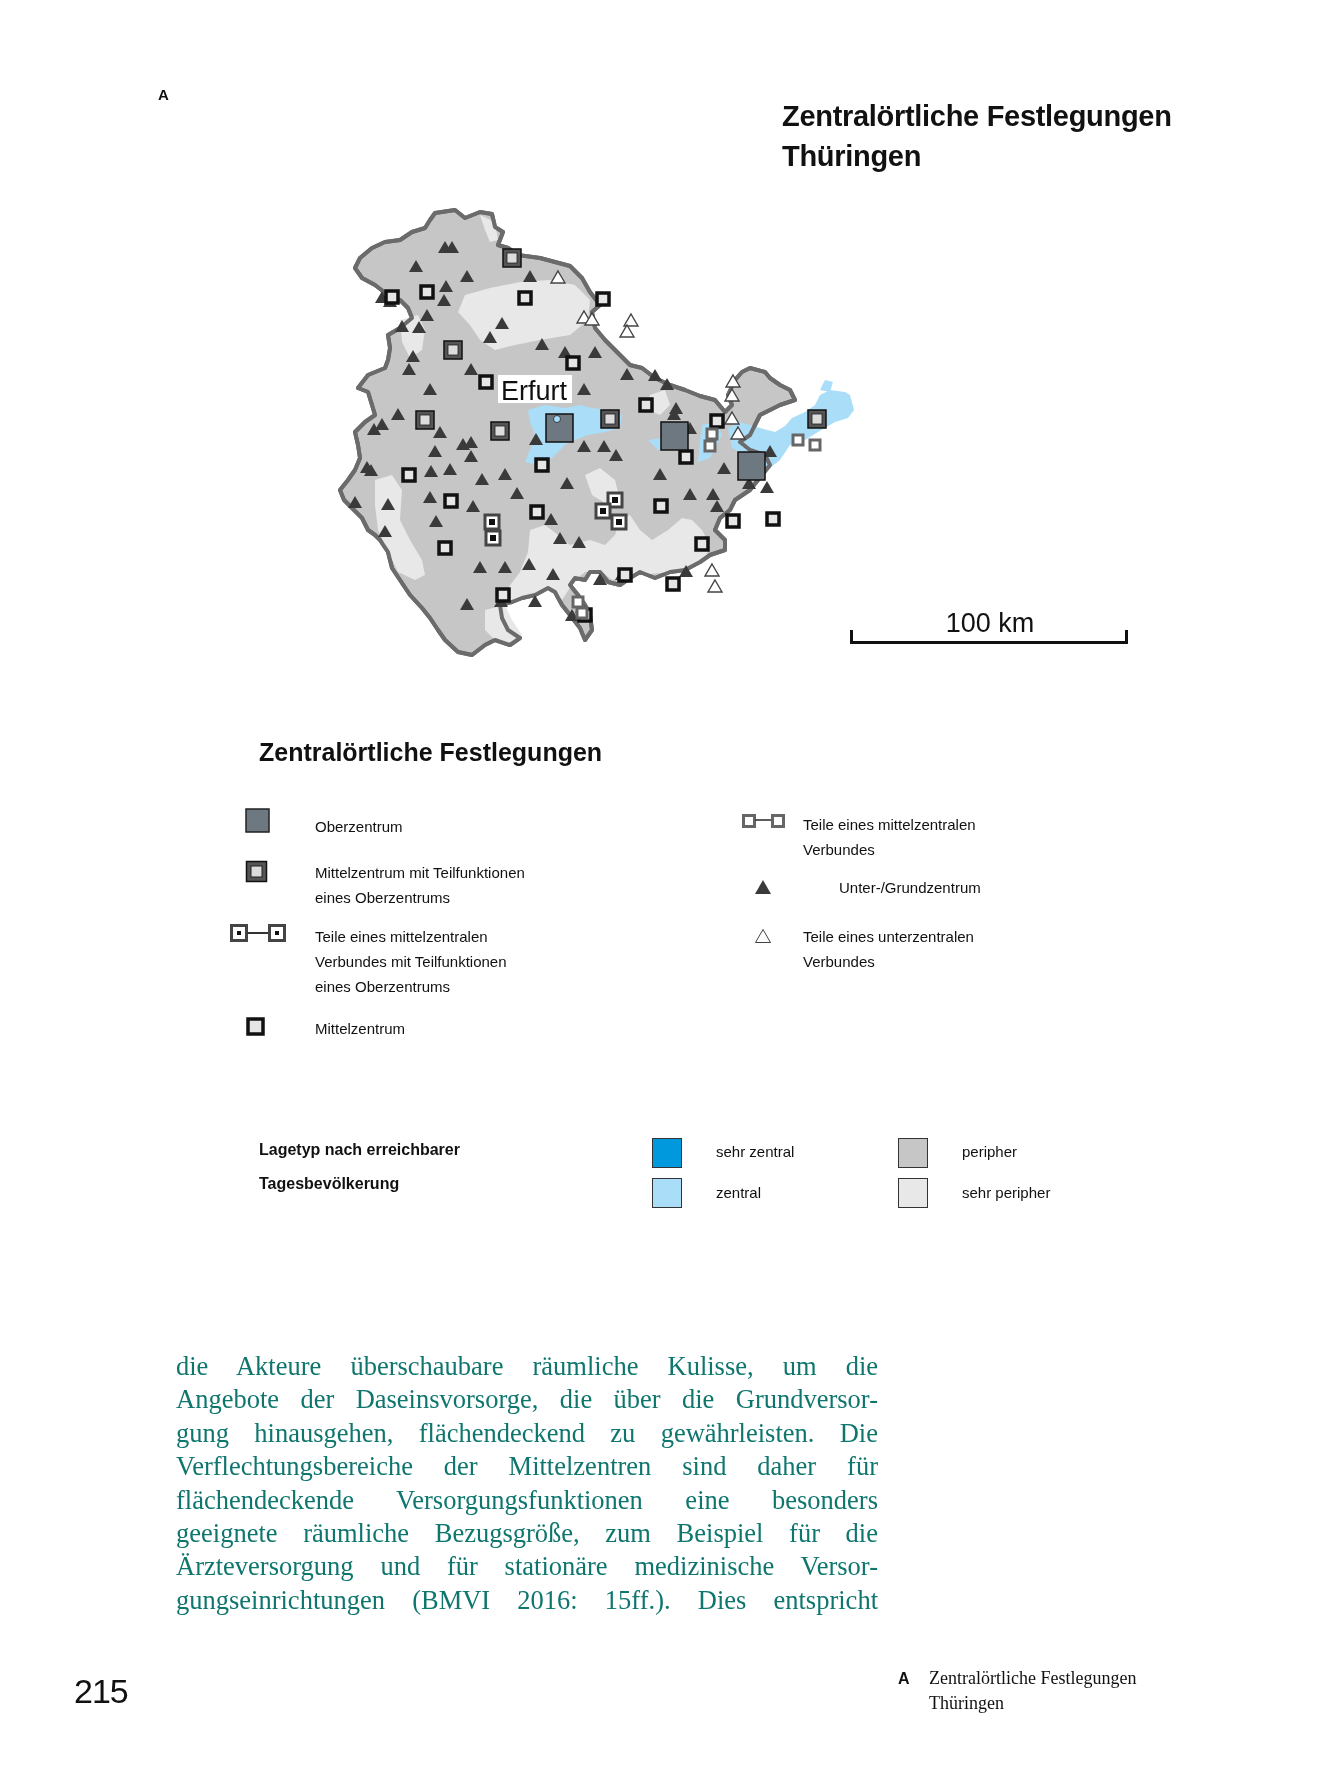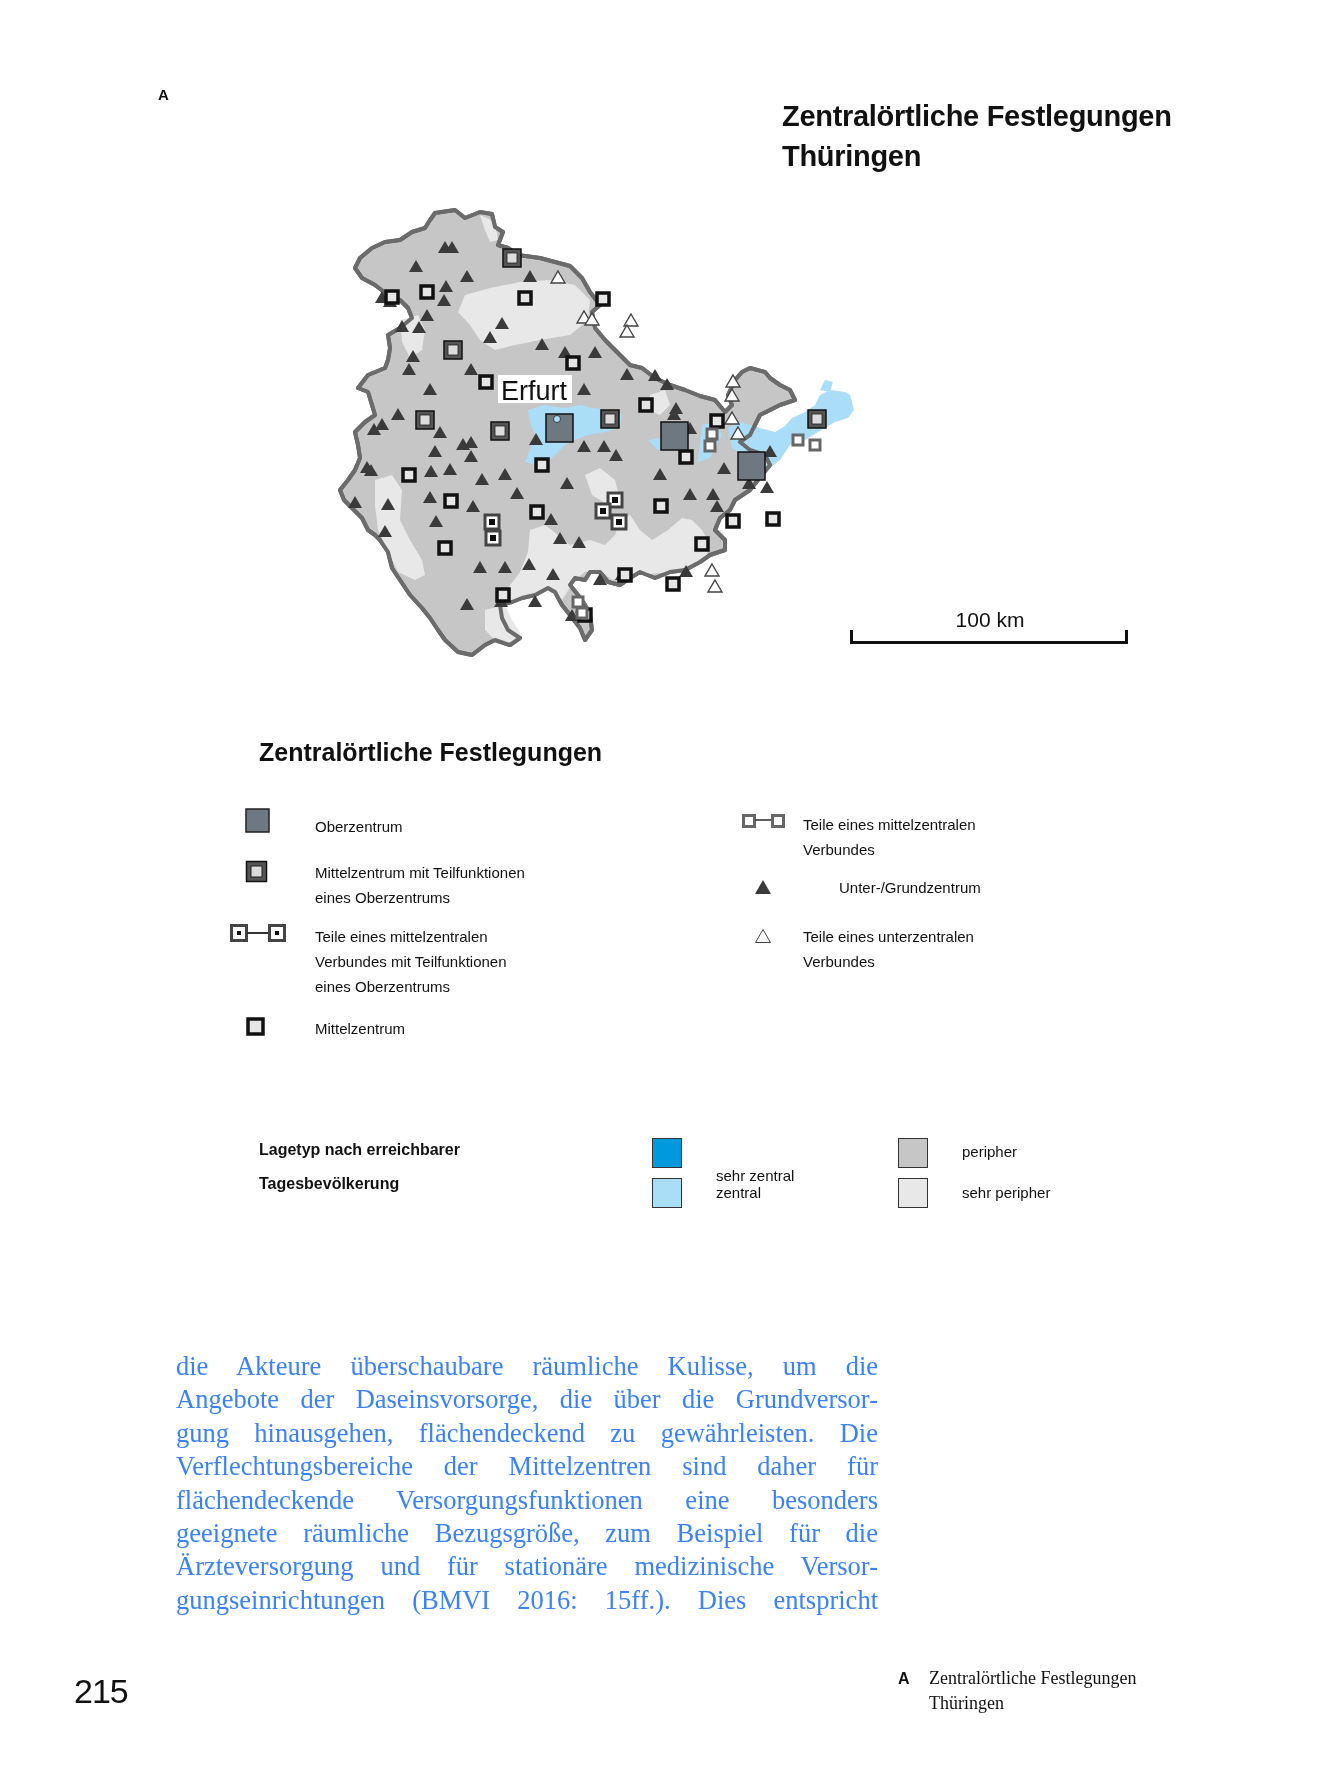--- a/index.html
+++ b/index.html
@@ -3,30 +3,30 @@
 <meta charset="utf-8">
 <style>
   html, body { margin:0; padding:0; background:#ffffff; }
   body { width:1339px; height:1772px; position:relative; overflow:hidden; font-family:"Liberation Sans", sans-serif; color:#111; }
   .abs { position:absolute; }
   .fig-letter { left:158px; top:86px; font-size:15px; font-weight:bold; }
   .title { left:782px; top:96px; font-size:29px; font-weight:bold; line-height:40px; letter-spacing:-0.3px; }
   .title div { white-space:nowrap; }
   #map { left:330px; top:200px; width:560px; height:460px; }
   .scalebar { left:850px; top:608px; width:280px; height:40px; }
-  .scale-label { position:absolute; left:0; width:280px; top:0; text-align:center; font-size:21px; }
+  .scale-label { position:absolute; left:0; width:280px; top:0; text-align:center; font-size:27px; }
   .scale-line { position:absolute; left:0; top:33px; width:278px; height:0; border-bottom:3px solid #111; }
   .scale-tick-l { position:absolute; left:0; top:22px; width:3px; height:14px; background:#111; }
   .scale-tick-r { position:absolute; right:2px; top:22px; width:3px; height:14px; background:#111; }
 
   .legend-h { left:259px; top:738px; font-size:25px; font-weight:bold; }
   .leg-text { font-size:15px; line-height:25px; }
   .lage-h { left:259px; top:1133px; font-size:16px; font-weight:bold; line-height:34px; }
   .swatch { width:30px; height:30px; border:1px solid #333; box-sizing:border-box; }
-  .body-text { left:176px; top:1350px; width:702px; font-family:"Liberation Serif", serif; font-size:26.5px; line-height:33.4px; color:#3b82f6; text-align:justify; }
+  .body-text { left:176px; top:1350px; width:702px; font-family:"Liberation Serif", serif; font-size:26.5px; line-height:33.4px; color:#0f766e; text-align:justify; }
   .body-text div { white-space:nowrap; text-align-last:justify; }
   .body-text div.last { text-align-last:left; }
   .page-num { left:74px; top:1672px; font-size:34px; font-weight:normal; letter-spacing:-1px; }
   .caption { left:898px; top:1666px; font-family:"Liberation Serif", serif; font-size:18px; line-height:25px; }
   .caption .cl { position:absolute; left:0; top:0; font-family:"Liberation Sans", sans-serif; font-weight:bold; font-size:16px; }
   .caption .ct { position:absolute; left:31px; top:0; white-space:nowrap; }
 </style>
 </head>
 <body>
 
@@ -276,21 +276,21 @@
   <div>Teile eines unterzentralen</div>
   <div>Verbundes</div>
 </div>
 
 <div class="abs lage-h">
   <div>Lagetyp nach erreichbarer</div>
   <div>Tagesbevölkerung</div>
 </div>
 
 <div class="abs swatch" style="left:652px;top:1138px;background:#0099dd;"></div>
-<div class="abs leg-text" style="left:716px;top:1139px;margin-top:24px;">sehr zentral</div>
+<div class="abs leg-text" style="left:716px;top:1139px;">sehr zentral</div>
 <div class="abs swatch" style="left:652px;top:1178px;background:#aaddf7;"></div>
 <div class="abs leg-text" style="left:716px;top:1180px;">zentral</div>
 <div class="abs swatch" style="left:898px;top:1138px;background:#c6c6c6;"></div>
 <div class="abs leg-text" style="left:962px;top:1139px;">peripher</div>
 <div class="abs swatch" style="left:898px;top:1178px;background:#e8e8e8;"></div>
 <div class="abs leg-text" style="left:962px;top:1180px;">sehr peripher</div>
 
 <div class="abs body-text">
   <div>die Akteure überschaubare räumliche Kulisse, um die</div>
   <div>Angebote der Daseinsvorsorge, die über die Grundversor-</div>

